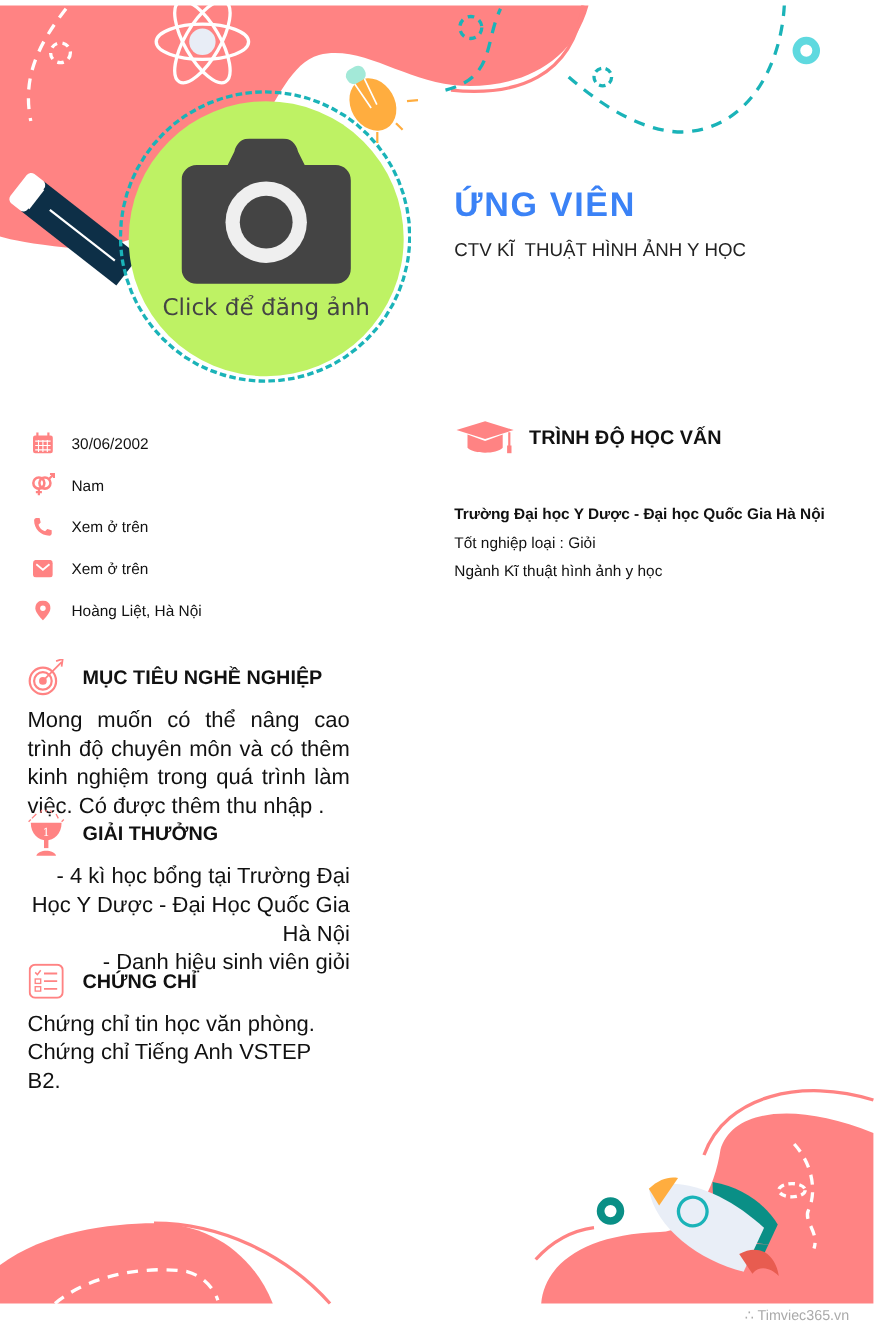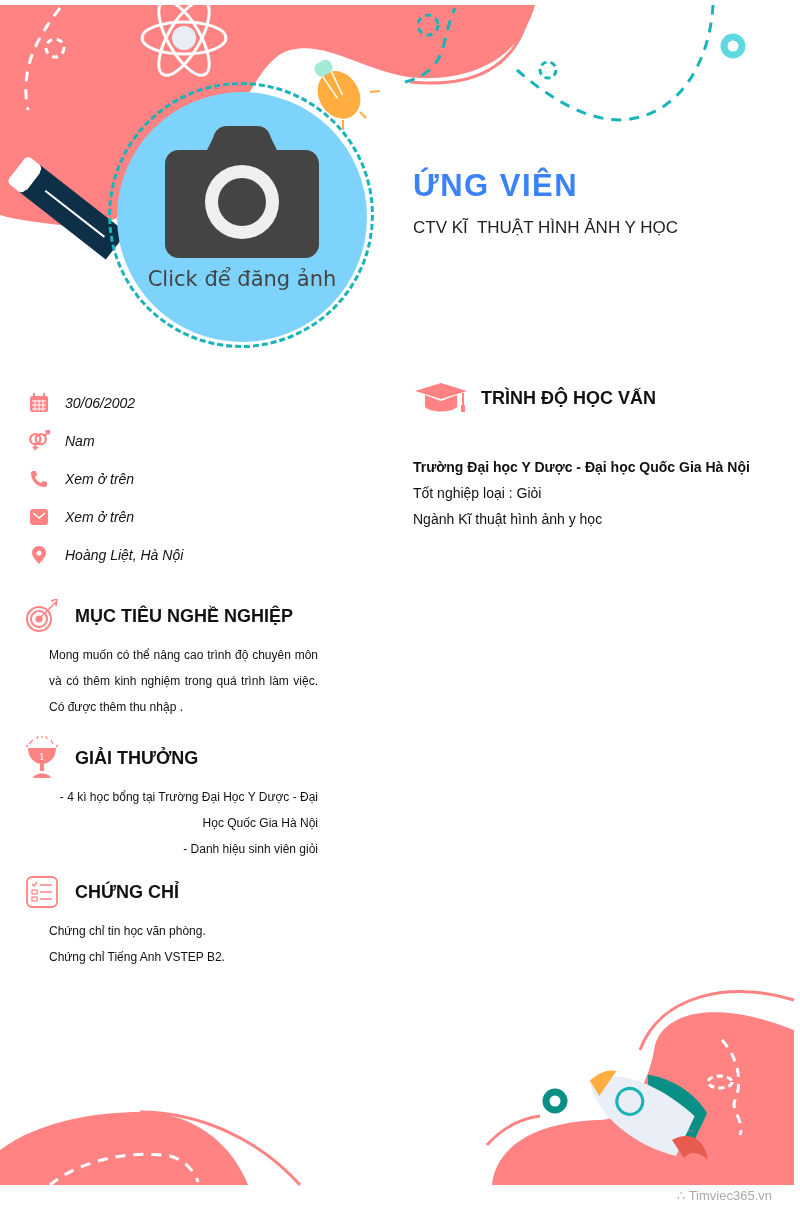--- a/index.html
+++ b/index.html
@@ -1,47 +1,47 @@
 <!DOCTYPE html>
 <html><head>
   <meta charset="utf-8">
   <style>
     * { margin: 0; padding: 0; box-sizing: border-box; }
     html, body { width: 800px; height: 1211px; background: #ffffff; overflow: hidden; }
     body { position: relative; font-family: "Liberation Sans", "DejaVu Sans", sans-serif; color: #111; }
     .deco { position: absolute; left: 0; top: 0; width: 800px; height: 1211px; pointer-events: none; }
     .photo {
       position: absolute; left: 117px; top: 92px; width: 250px; height: 250px;
-      border-radius: 50%; background: #7dd3fc; cursor: pointer;
+      border-radius: 50%; background: #bef264; cursor: pointer;
     }
     .photo-ring {
       position: absolute; left: 108px; top: 82px; width: 266px; height: 266px;
       border-radius: 50%; border: 3px dashed #1ab3b8;
     }
     .cam { position: absolute; left: 48px; top: 34px; width: 154px; height: 134px; }
     .photo-label {
       position: absolute; left: 0; right: 0; top: 175px; text-align: center;
       font-family: "DejaVu Sans", sans-serif; font-size: 21px; color: #444;
     }
     .name {
       position: absolute; left: 413px; top: 168px; font-size: 31px; font-weight: bold;
       letter-spacing: 1.5px; color: #3b82f6;
     }
     .job {
       position: absolute; left: 413px; top: 218px; font-size: 17px; color: #222; white-space: pre;
     }
     .info { position: absolute; left: 28px; top: 384px; width: 300px; }
     .info-row { display: flex; align-items: center; height: 38px; }
     .info-row .ic { width: 22px; height: 22px; margin-right: 15px; display: flex; align-items: center; justify-content: center; }
-    .info-row .tx { font-size: 14px; color: #111; font-style: italic; }
+    .info-row .tx { font-size: 14px; color: #111; }
     .sec { position: absolute; left: 25px; width: 293px; }
     .sec-head { display: flex; align-items: center; height: 40px; }
     .sec-head .hic { width: 34px; height: 36px; margin-right: 16px; display: flex; align-items: center; justify-content: center; }
     .sec-title { font-size: 18px; font-weight: bold; color: #111; }
-    .sec-body { font-size: 12px; line-height: 26px; color: #111; text-align: justify; margin-top: 6px; margin-left: 24px; }
+    .sec-body { font-size: 20px; line-height: 26px; color: #111; text-align: justify; margin-top: 6px; }
     .edu { position: absolute; left: 413px; top: 378px; width: 370px; }
     .edu .sec-head .hic { width: 56px; margin-right: 12px; }
     .edu .school { font-size: 14px; font-weight: bold; margin-top: 36px; line-height: 26px; }
     .edu .line { font-size: 14px; line-height: 26px; }
     .footer { position: absolute; right: 28px; top: 1188px; font-family: Liberation Sans, sans-serif; font-size: 13px; color: #aaa; }
   </style>
 </head>
 <body>
 
 <svg class="deco" viewBox="0 0 800 1211">

